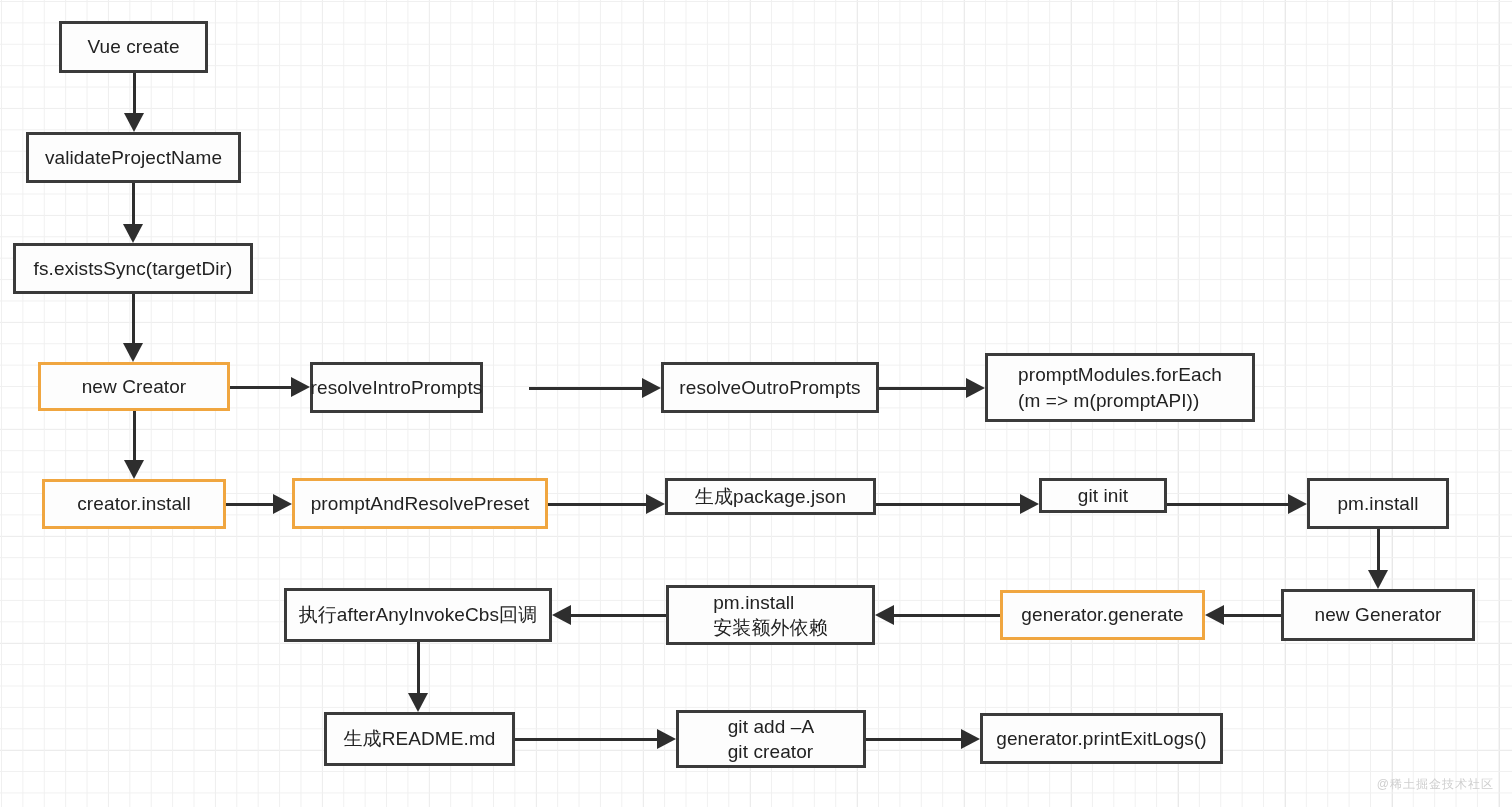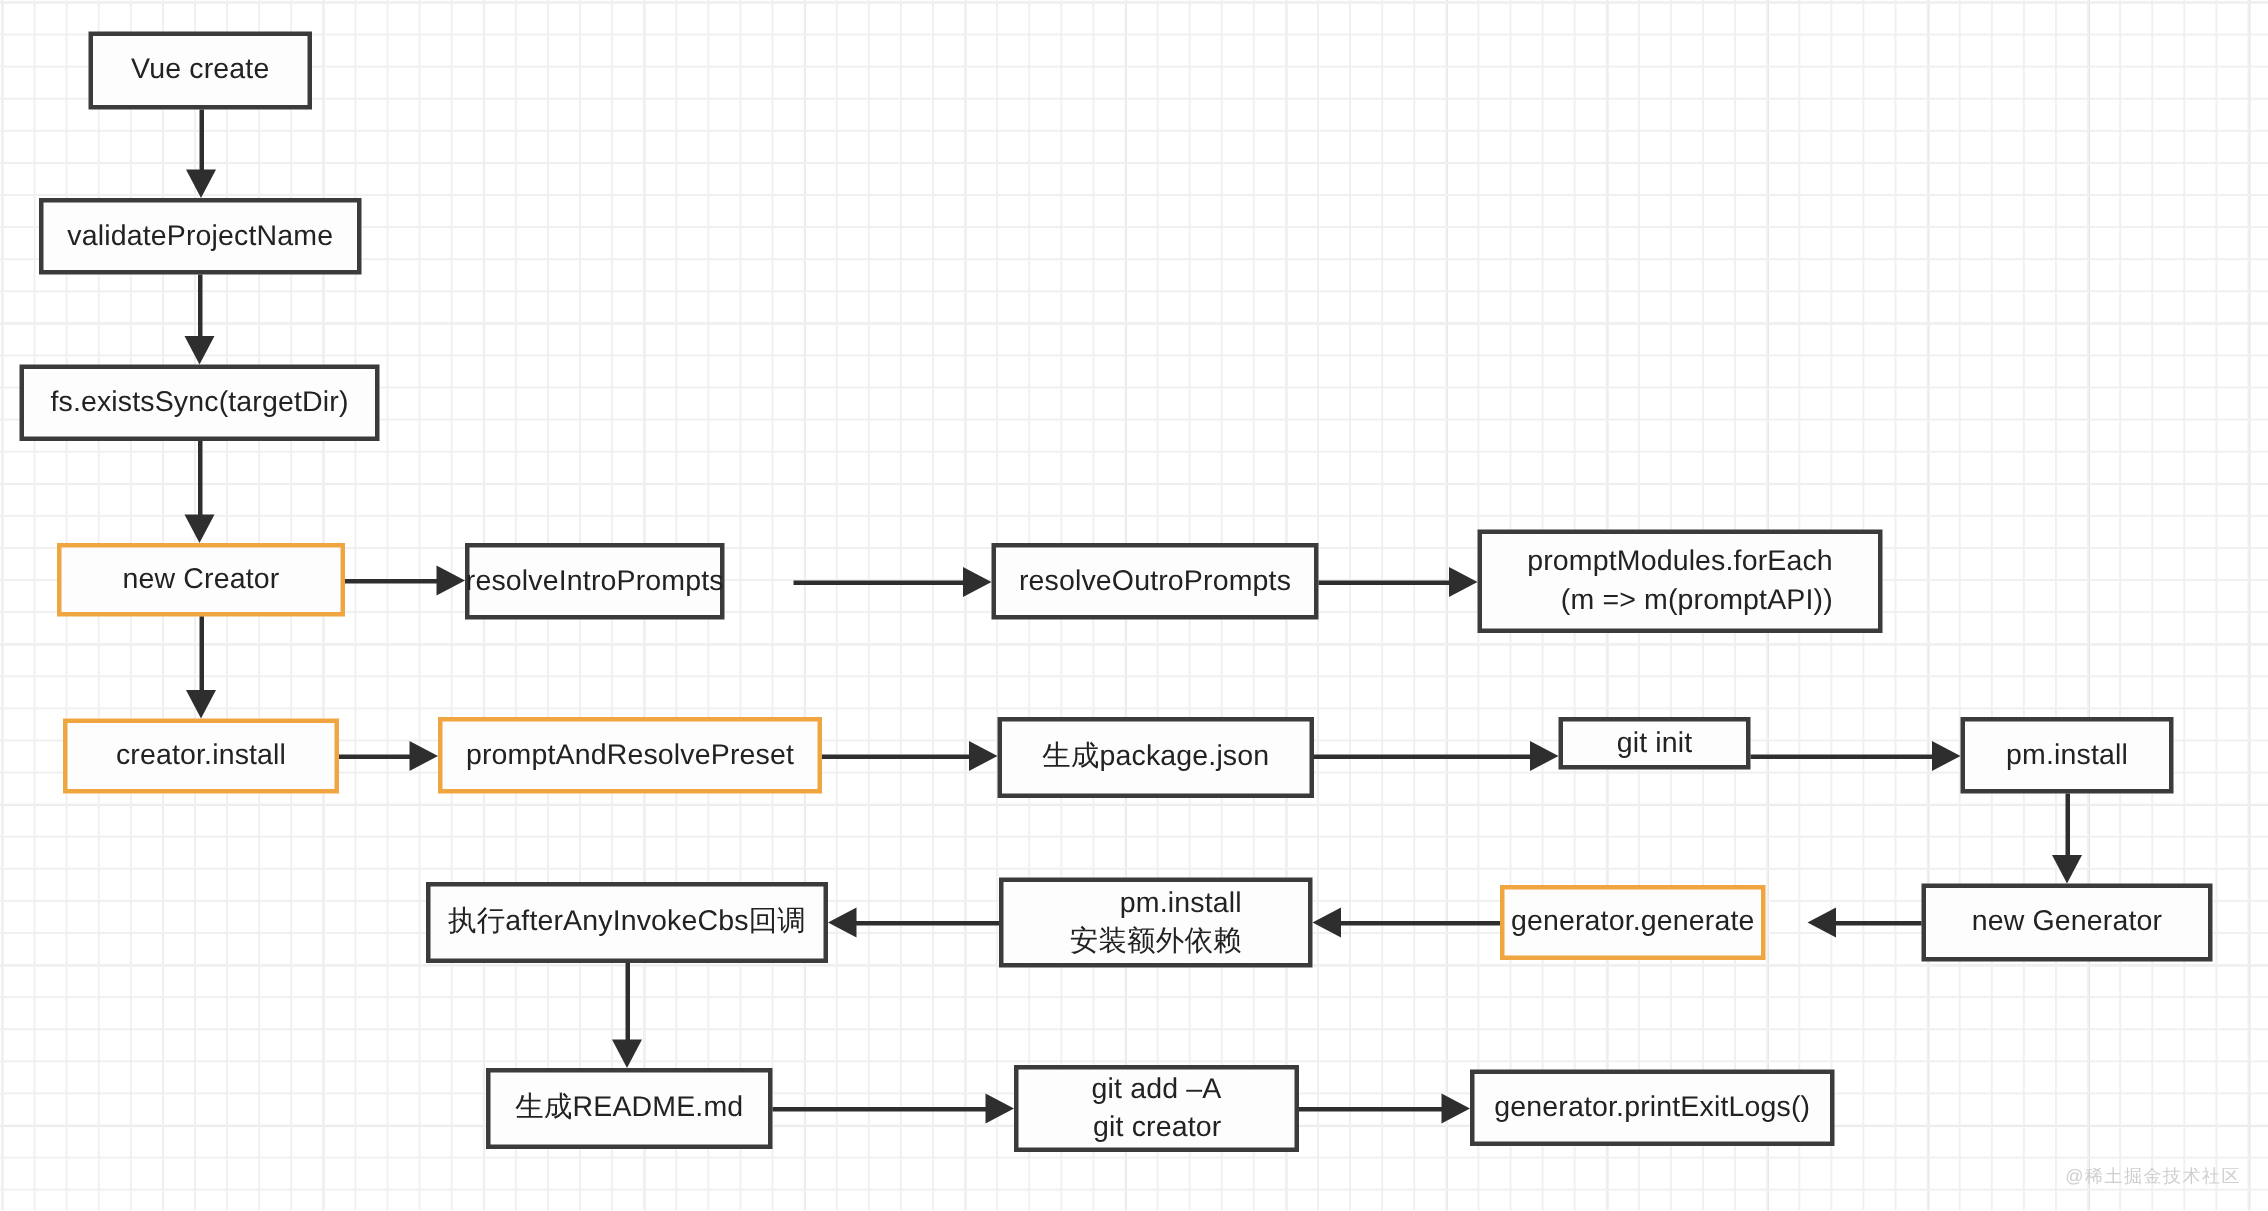--- a/index.html
+++ b/index.html
@@ -28,21 +28,21 @@
     font-family: "Liberation Sans", "DejaVu Sans", sans-serif;
   }
   .node {
     position: absolute;
     box-sizing: border-box;
     background: #fdfdfd;
     border: 3px solid #3b3b3b;
     display: flex;
     align-items: center;
     justify-content: center;
-    text-align: right;
+    text-align: left;
     color: #222222;
     font-size: 19px;
     line-height: 1.32;
     letter-spacing: 0.1px;
     white-space: pre-line;
     padding: 2px 6px;
   }
   .node.accent {
     border-color: #f0a640;
     border-width: 3px;
@@ -91,25 +91,25 @@
   <div class="node" style="left: 59px; top: 21px; width: 149px; height: 52px;">Vue create</div>
   <div class="node" style="left: 13px; top: 243px; width: 240px; height: 51px;">fs.existsSync(targetDir)</div>
   <div class="node" style="left: 26px; top: 132px; width: 215px; height: 51px;">validateProjectName</div>
   <div class="node accent" style="left: 38px; top: 362px; width: 192px; height: 49px;">new Creator</div>
   <div class="node" style="left: 310px; top: 362px; width: 173px; height: 51px;">resolveIntroPrompts</div>
   <div class="node" style="left: 661px; top: 362px; width: 218px; height: 51px;">resolveOutroPrompts</div>
   <div class="node" style="left: 985px; top: 353px; width: 270px; height: 69px;">promptModules.forEach
 (m =&gt; m(promptAPI))</div>
   <div class="node accent" style="left: 42px; top: 479px; width: 184px; height: 50px;">creator.install</div>
   <div class="node accent" style="left: 292px; top: 478px; width: 256px; height: 51px;">promptAndResolvePreset</div>
-  <div class="node" style="left: 665px; top: 478px; width: 211px; height: 54px;">生成package.json</div>
+  <div class="node" style="left: 665px; top: 478px; width: 211px; height: 37px;">生成package.json</div>
   <div class="node" style="left: 1039px; top: 478px; width: 128px; height: 35px;">git init</div>
   <div class="node" style="left: 1307px; top: 478px; width: 142px; height: 51px;">pm.install</div>
   <div class="node" style="left: 1281px; top: 589px; width: 194px; height: 52px;">new Generator</div>
-  <div class="node accent" style="left: 1000px; top: 590px; width: 177px; height: 50px;">generator.generate</div>
+  <div class="node accent" style="left: 1000px; top: 590px; width: 205px; height: 50px;">generator.generate</div>
   <div class="node" style="left: 666px; top: 585px; width: 209px; height: 60px;">pm.install
 安装额外依赖</div>
   <div class="node" style="left: 284px; top: 588px; width: 268px; height: 54px;">执行afterAnyInvokeCbs回调</div>
   <div class="node" style="left: 324px; top: 712px; width: 191px; height: 54px;">生成README.md</div>
   <div class="node" style="left: 676px; top: 710px; width: 190px; height: 58px;">git add –A
 git creator</div>
   <div class="node" style="left: 980px; top: 713px; width: 243px; height: 51px;">generator.printExitLogs()</div>
 
   <div id="edge-layer">
       <div class="edge v" style="left: 132.5px; top: 73px; height: 42px;"></div>

